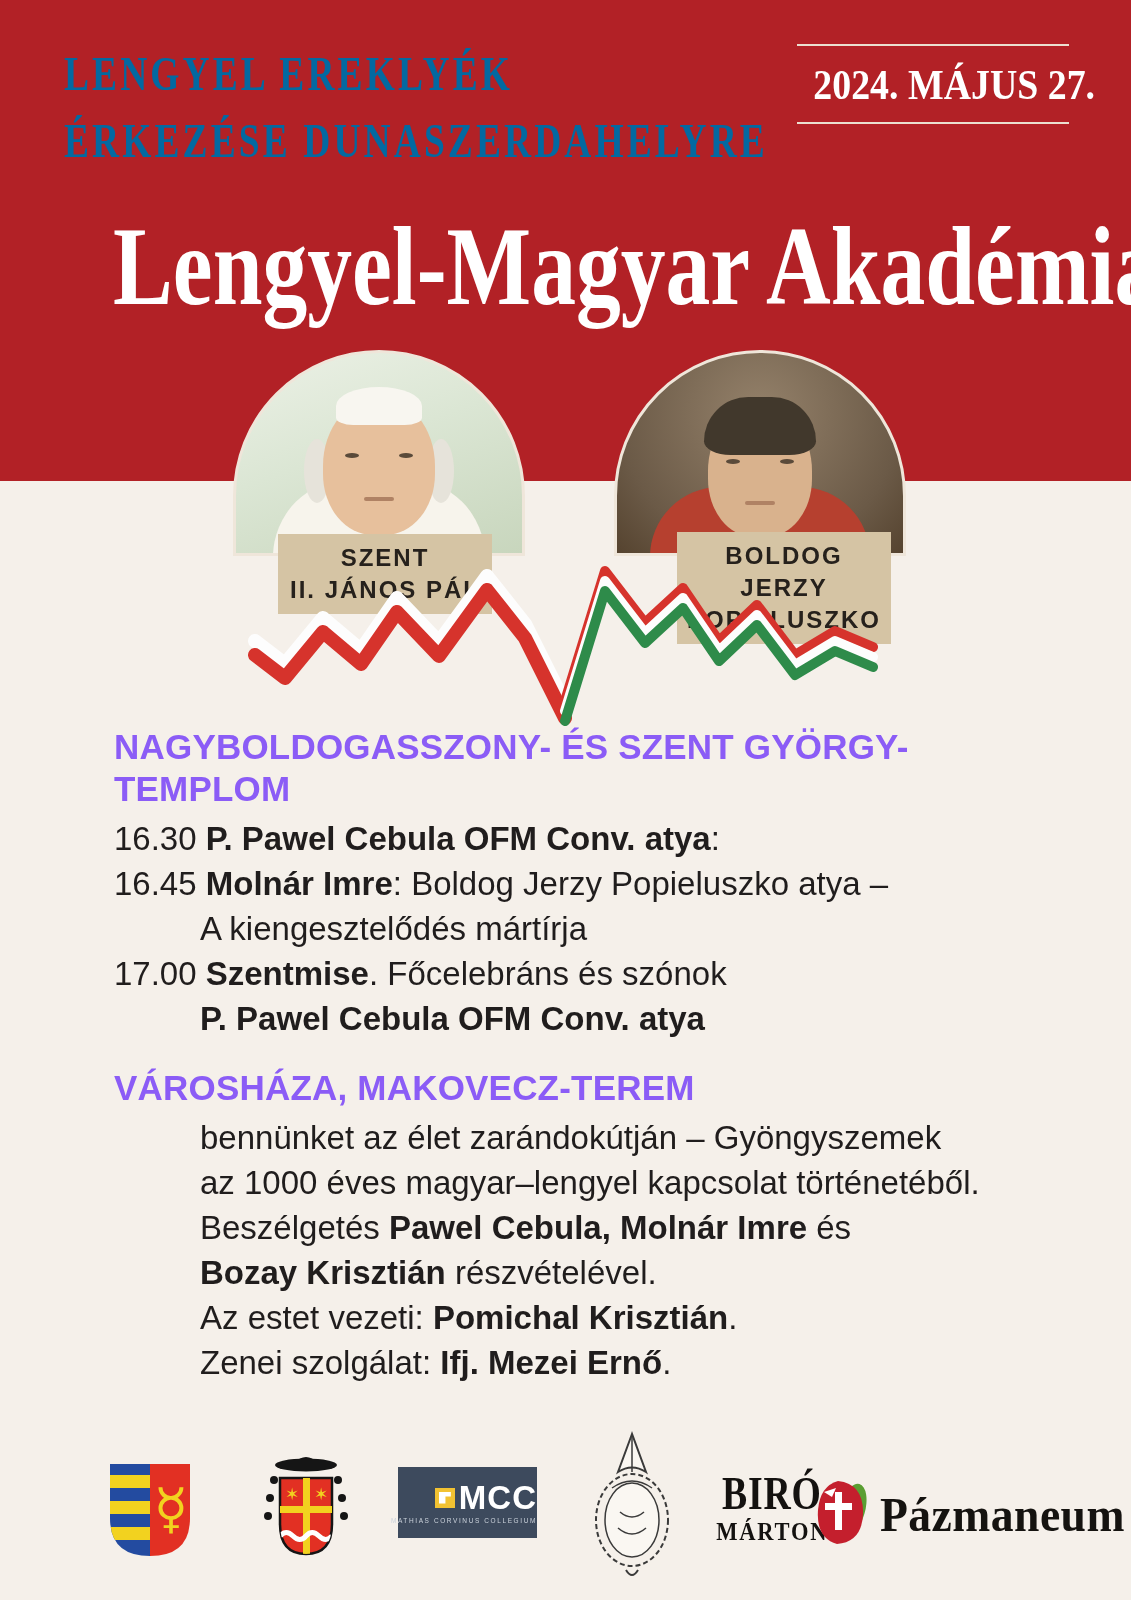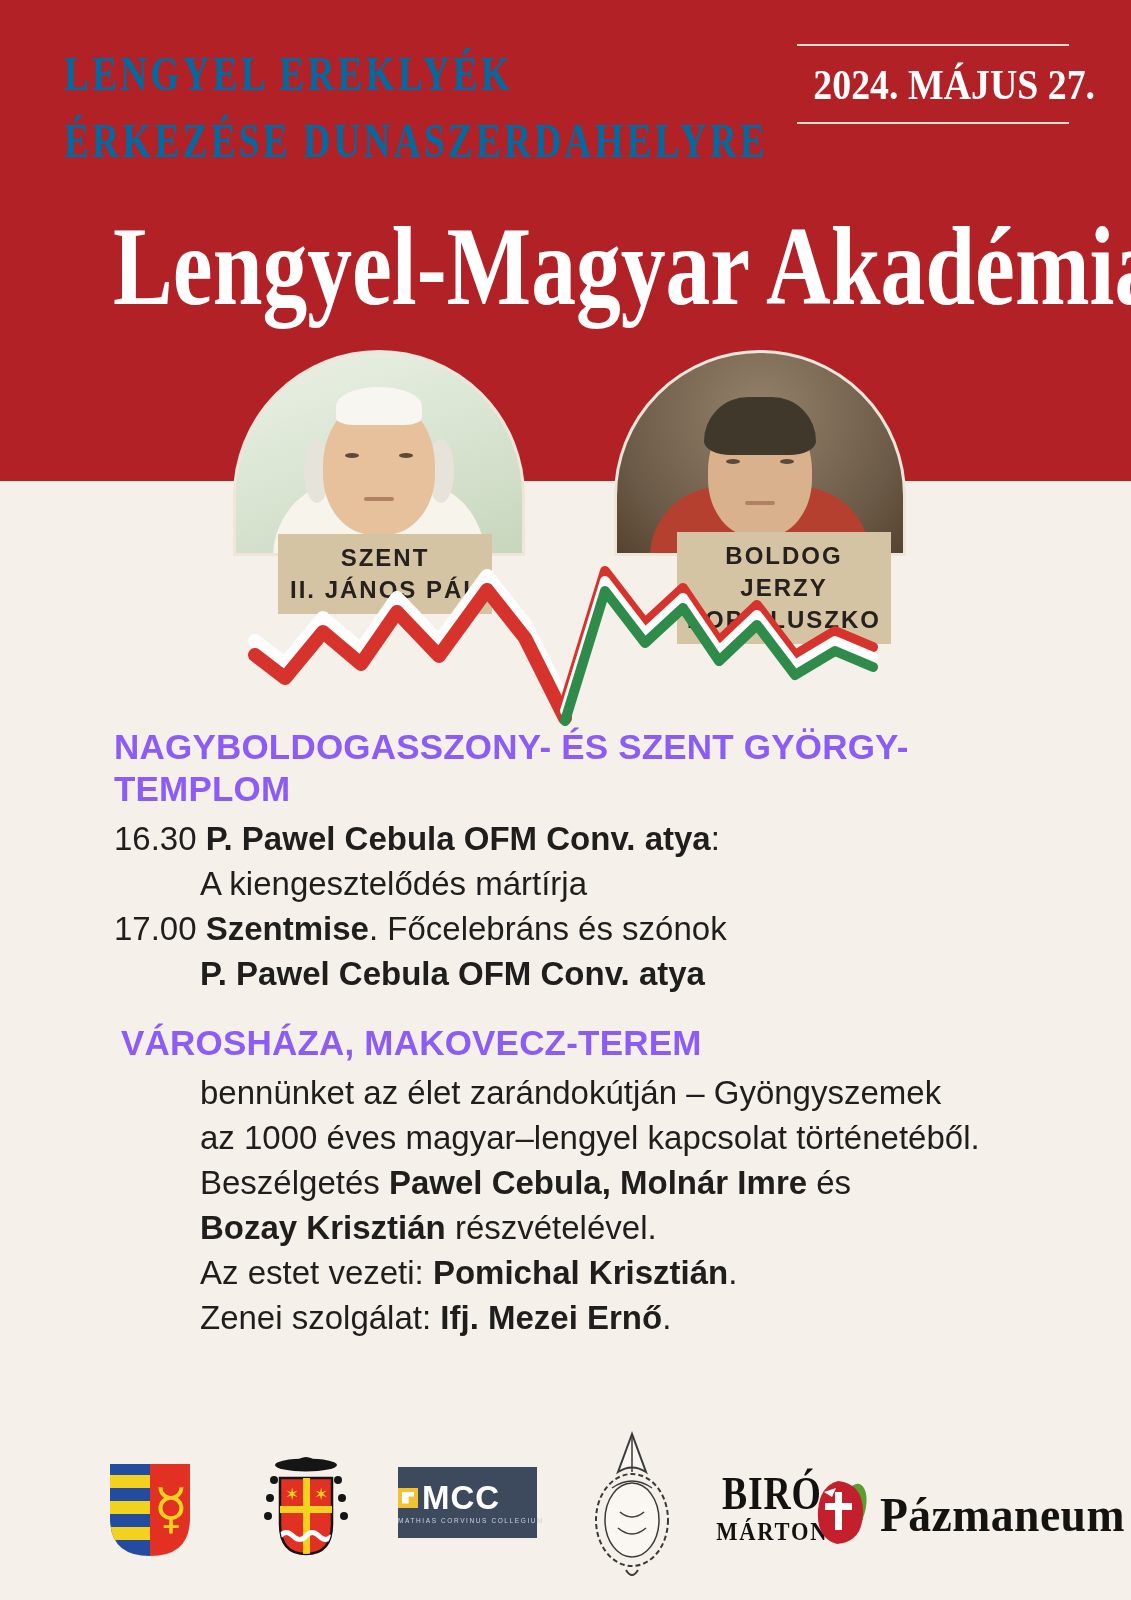--- a/index.html
+++ b/index.html
@@ -65,31 +65,31 @@
 
   
   .ribbon{position:absolute;left:225px;top:553px;z-index:5;}
 
   
   .program{position:absolute;left:114px;top:726px;width:960px;color:#201d1d;}
   .venue{
     font-weight:700;font-size:35px;line-height:42px;color:#8b5cf6;margin:0 0 6px;
     letter-spacing:0.2px;
   }
-  .venue.second{margin-top:26px;margin-left:7px;}
+  .venue.second{margin-top:26px;}
   .pline{font-size:33px;line-height:45px;font-weight:400;white-space:nowrap;}
   .pline .b{font-weight:700;}
   .pline.indent{padding-left:86px;}
   .lines{margin-bottom:2px;}
 
   
   .logo{position:absolute;}
   .mcc-box{
     left:398px;top:1467px;width:139px;height:71px;background:#3d4a5d;
-    display:flex;flex-direction:column;align-items:flex-start;justify-content:center;
+    display:flex;flex-direction:column;align-items:flex-end;justify-content:center;
   }
   .mcc-row{display:flex;align-items:center;gap:4px;}
   .mcc-bird{width:20px;height:20px;background:#f2c232;position:relative;}
   .mcc-bird::after{content:"";position:absolute;left:4px;top:4px;width:12px;height:12px;background:#fff;
     clip-path:polygon(0 0,100% 0,100% 42%,55% 42%,55% 100%,0 100%);}
   .mcc-text{color:#fff;font-weight:700;font-size:33px;letter-spacing:1px;line-height:33px;}
   .mcc-sub{color:#ccd3dc;font-size:6.5px;letter-spacing:1.6px;margin-top:3px;white-space:nowrap;}
   .biro{left:582px;top:1428px;display:flex;align-items:center;gap:24px;}
   .biro-text{display:flex;flex-direction:column;align-items:center;color:#141210;font-family:"Liberation Serif", serif;}
   .biro-l1{font-weight:700;font-size:46px;line-height:48px;letter-spacing:1px;transform:scaleX(0.82);}
@@ -158,20 +158,21 @@
       <polyline stroke="#d6332c" stroke-width="10" points="340,148 380,18 420,70 458,35 494,88 532,52 570,102 610,78 648,94"></polyline>
       <polyline stroke="#fdfdfd" stroke-width="10" points="340,158 380,28 420,80 458,45 494,98 532,62 570,112 610,88 648,104"></polyline>
       <polyline stroke="#2e8b4a" stroke-width="10" points="340,168 380,38 420,90 458,55 494,108 532,72 570,122 610,98 648,114"></polyline>
     </g>
   </svg>
 
   <div class="program">
     <h3 class="venue">NAGYBOLDOGASSZONY- ÉS SZENT GYÖRGY-TEMPLOM</h3>
     <div class="lines">
         <div class="pline"><span>16.30 </span><span class="b">P. Pawel Cebula OFM Conv. atya</span><span>:</span></div>
+        <div class="pline"><span>16.45 </span><span class="b">Molnár Imre</span><span>: Boldog Jerzy Popieluszko atya –</span></div>
         <div class="pline indent"><span>A kiengesztelődés mártírja</span></div>
         <div class="pline"><span>17.00 </span><span class="b">Szentmise</span><span>. Főcelebráns és szónok</span></div>
         <div class="pline indent"><span class="b">P. Pawel Cebula OFM Conv. atya</span></div>
       </div>
     <h3 class="venue second">VÁROSHÁZA, MAKOVECZ-TEREM</h3>
     <div class="lines">
         <div class="pline indent"><span>bennünket az élet zarándokútján – Gyöngyszemek</span></div>
         <div class="pline indent"><span>az 1000 éves magyar–lengyel kapcsolat történetéből.</span></div>
         <div class="pline indent"><span>Beszélgetés </span><span class="b">Pawel Cebula, Molnár Imre</span><span> és</span></div>
         <div class="pline indent"><span class="b">Bozay Krisztián</span><span> részvételével.</span></div>

